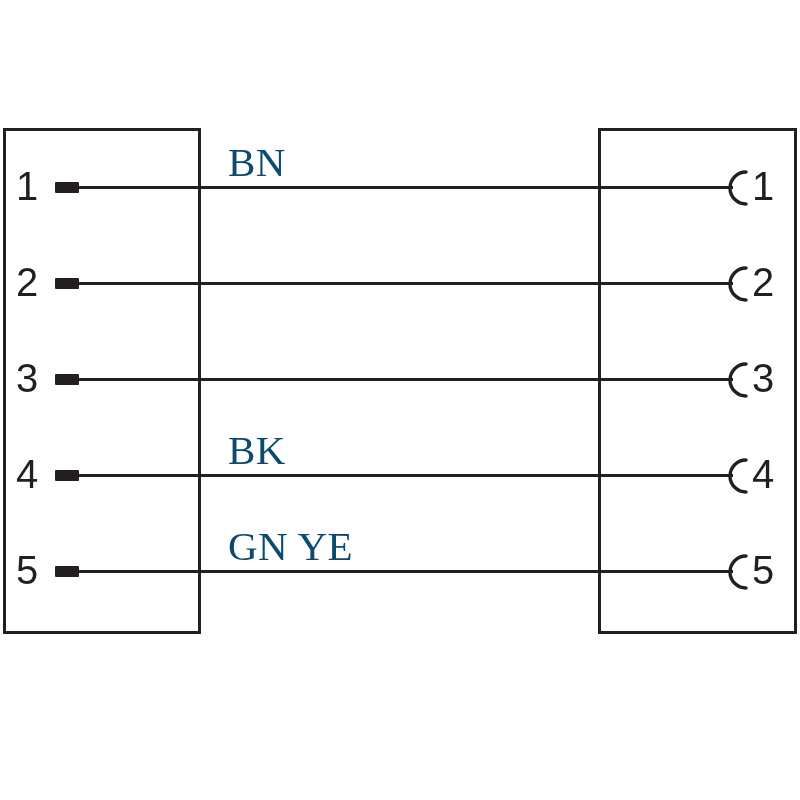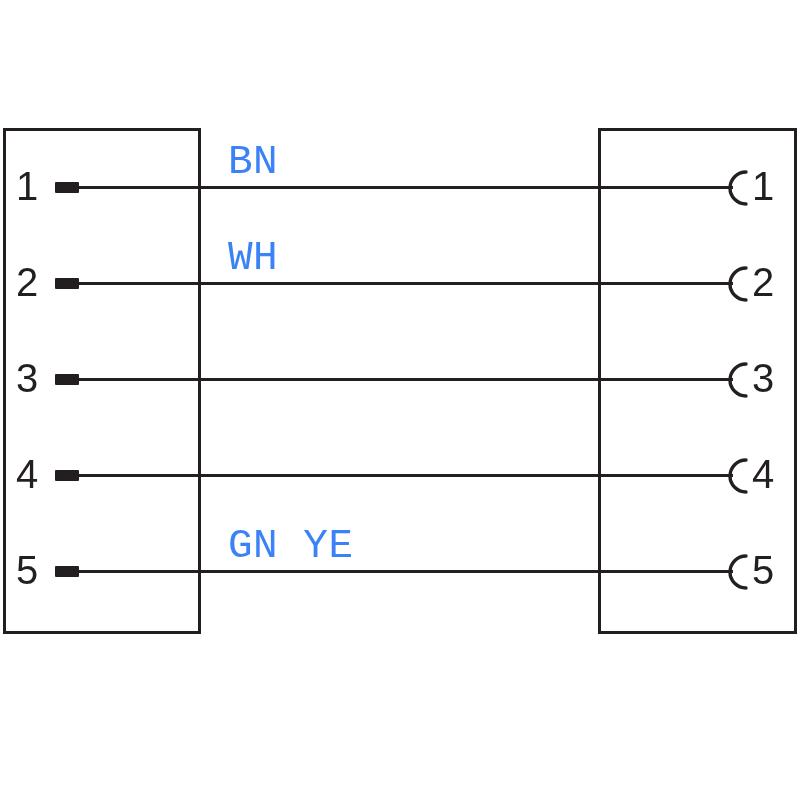--- a/index.html
+++ b/index.html
@@ -100,23 +100,23 @@
     font-family: "Liberation Sans", sans-serif;
   }
   
   .wire-color-label {
     position: absolute;
     left: 228px;
     top: -4px;
     font-size: 41px;
     line-height: 48px;
     letter-spacing: 0.5px;
-    color: #3b82f6;
+    color: #0c4a6e;
     white-space: nowrap;
-    font-family: Liberation Mono, monospace;
+    font-family: Liberation Serif, serif;
   }
 </style>
 </head>
 <body>
 
 <div id="diagram-canvas">
 
   <div class="connector-box" id="left-connector-box"></div>
 
   <div class="connector-box" id="right-connector-box"></div>
@@ -131,21 +131,20 @@
           <svg viewBox="0 0 20 36" xmlns="http://www.w3.org/2000/svg">
             <path d="M18 2 A 16 16 0 0 0 18 34" fill="none" stroke="#231f20" stroke-width="3.4" stroke-linecap="round"></path>
           </svg>
         </div>
         <div class="pin-number-right">1</div>
       </div>
       <div class="wire-row" style="top: 238px;">
         <div class="pin-number-left">2</div>
         <div class="pin-blade"></div>
         <div class="wire-line"></div>
-        <div class="wire-color-label">WH</div>
         <div class="socket-arc">
           <svg viewBox="0 0 20 36" xmlns="http://www.w3.org/2000/svg">
             <path d="M18 2 A 16 16 0 0 0 18 34" fill="none" stroke="#231f20" stroke-width="3.4" stroke-linecap="round"></path>
           </svg>
         </div>
         <div class="pin-number-right">2</div>
       </div>
       <div class="wire-row" style="top: 334px;">
         <div class="pin-number-left">3</div>
         <div class="pin-blade"></div>
@@ -154,20 +153,21 @@
           <svg viewBox="0 0 20 36" xmlns="http://www.w3.org/2000/svg">
             <path d="M18 2 A 16 16 0 0 0 18 34" fill="none" stroke="#231f20" stroke-width="3.4" stroke-linecap="round"></path>
           </svg>
         </div>
         <div class="pin-number-right">3</div>
       </div>
       <div class="wire-row" style="top: 430px;">
         <div class="pin-number-left">4</div>
         <div class="pin-blade"></div>
         <div class="wire-line"></div>
+        <div class="wire-color-label">BK</div>
         <div class="socket-arc">
           <svg viewBox="0 0 20 36" xmlns="http://www.w3.org/2000/svg">
             <path d="M18 2 A 16 16 0 0 0 18 34" fill="none" stroke="#231f20" stroke-width="3.4" stroke-linecap="round"></path>
           </svg>
         </div>
         <div class="pin-number-right">4</div>
       </div>
       <div class="wire-row" style="top: 526px;">
         <div class="pin-number-left">5</div>
         <div class="pin-blade"></div>

